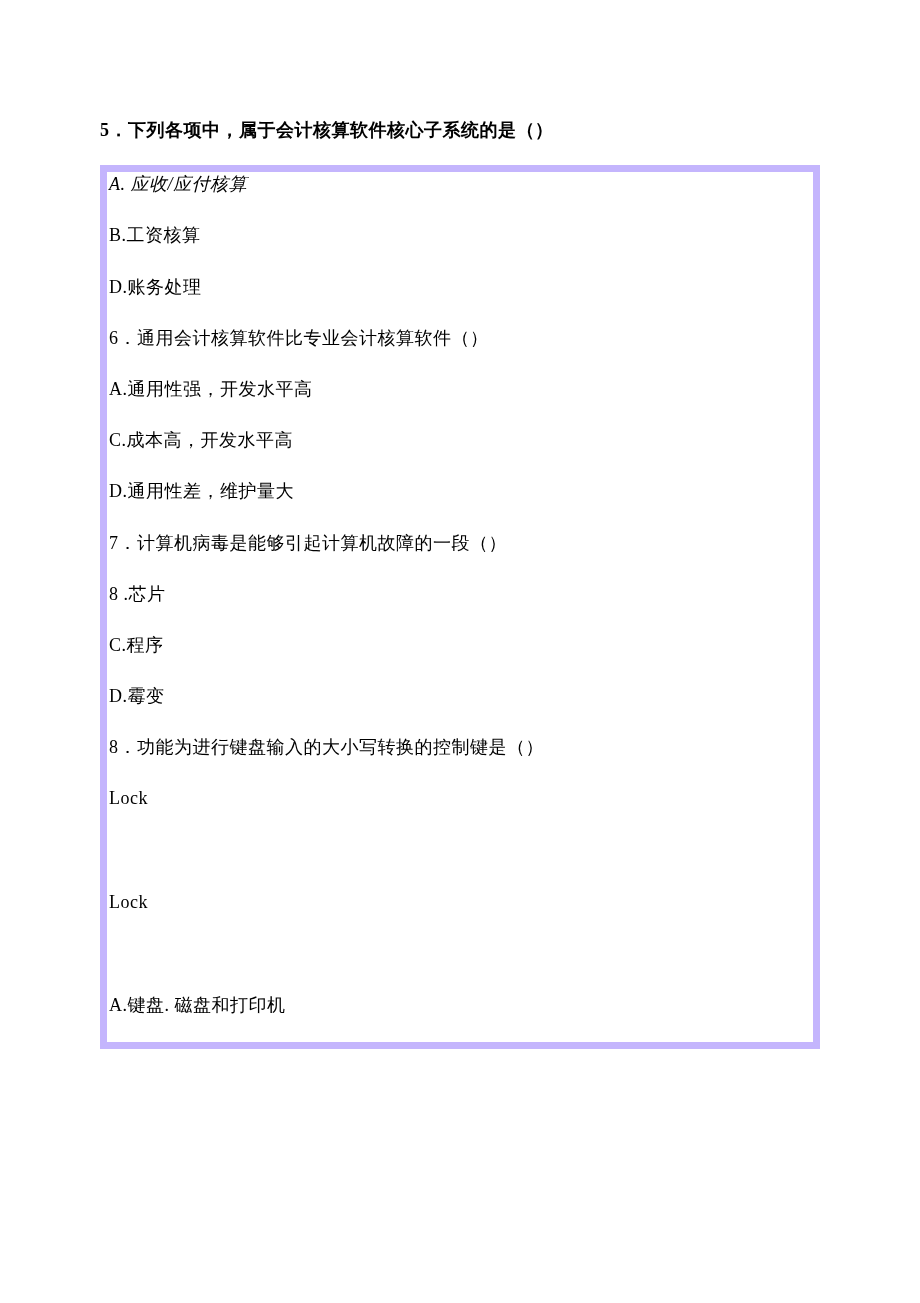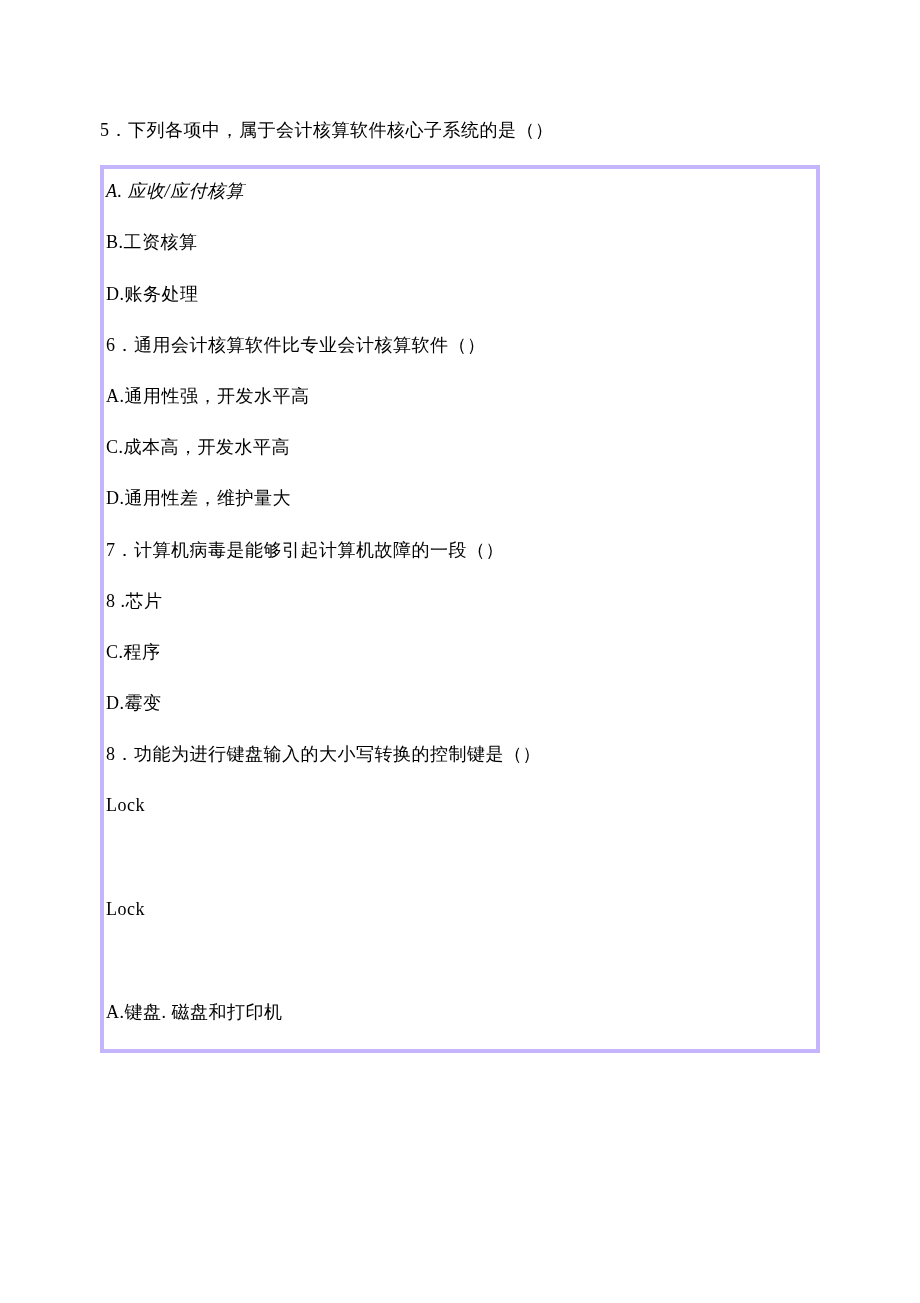--- a/index.html
+++ b/index.html
@@ -14,24 +14,25 @@
   .page {
     width: 920px;
     min-height: 1303px;
     position: relative;
     box-sizing: border-box;
     padding: 118px 100px 100px 100px;
   }
   .q5 {
     margin-bottom: 22px;
     letter-spacing: 0.5px;
+    font-weight: bold;
   }
   .box {
-    border: 4px solid #c4b5fd;
-    padding: 10px 0 6px 0;
+    border: 7px solid #c4b5fd;
+    padding: 0 0 6px 0;
     box-sizing: border-box;
   }
   .line {
     padding: 0 2px;
     margin-bottom: 26px;
     letter-spacing: 0.5px;
   }
   .line.last {
     margin-bottom: 18px;
   }

